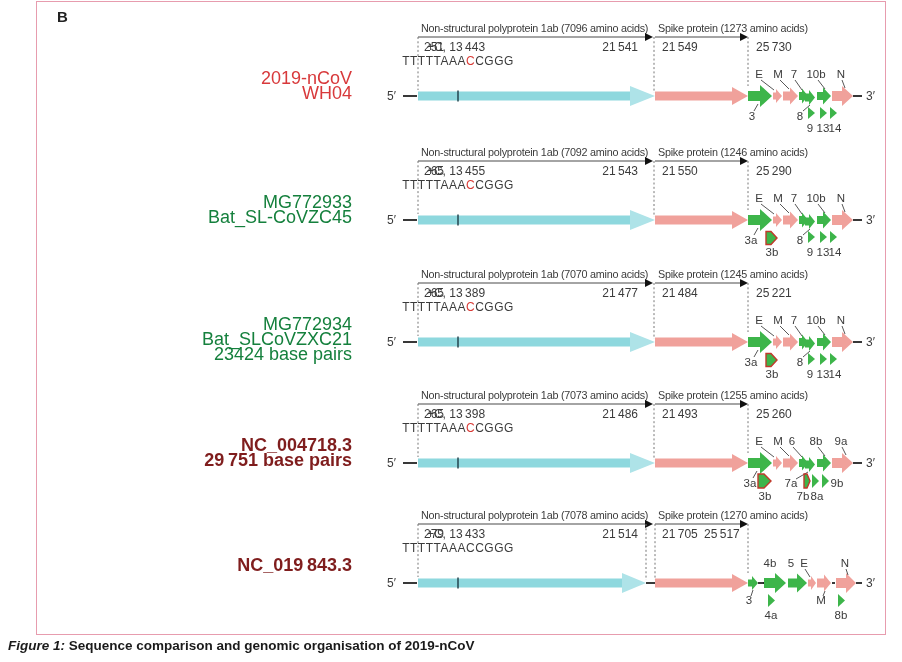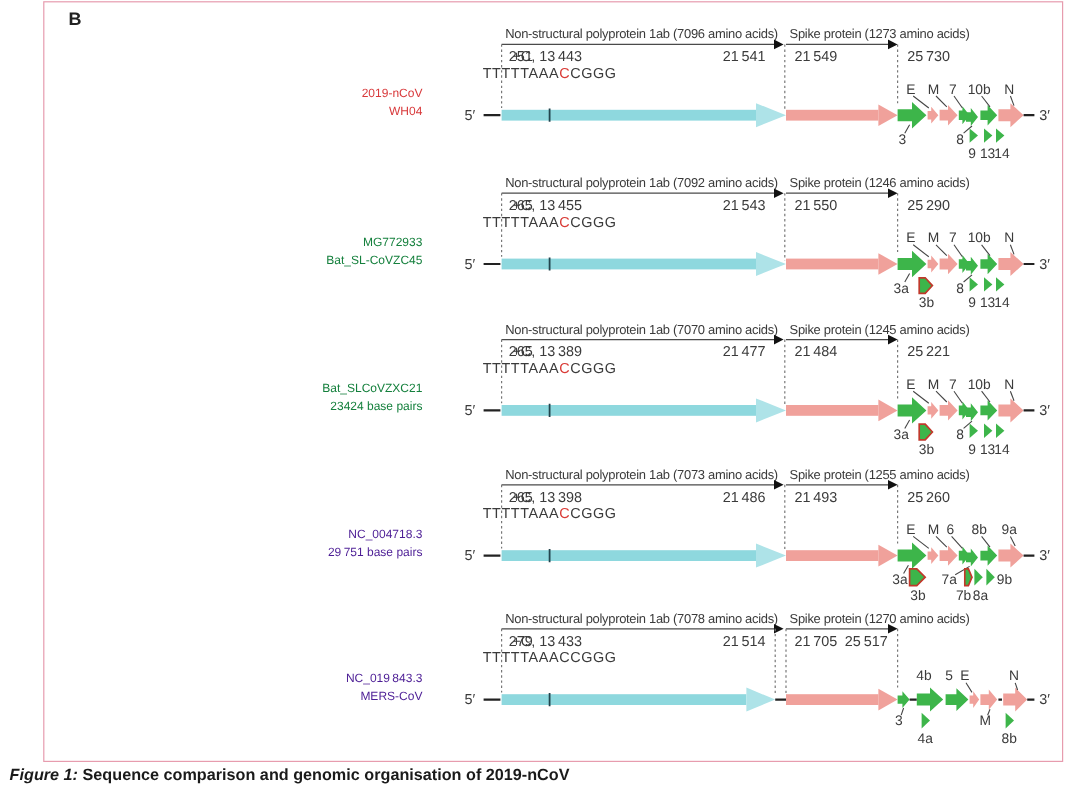--- a/index.html
+++ b/index.html
@@ -2,24 +2,24 @@
 <html><head>
 <meta charset="utf-8">
 <style>
   html,body{margin:0;padding:0;background:#fff;}
   #fig{position:relative;width:902px;height:662px;background:#fff;overflow:hidden;
        font-family:"Liberation Sans",sans-serif;}
   #panel-border{position:absolute;left:36px;top:1px;width:850px;height:634px;
        border:1.5px solid #e79cae;box-sizing:border-box;}
   #panel-label{position:absolute;left:57px;top:8px;font-size:15px;font-weight:bold;color:#222;}
   .namecol{position:absolute;left:10px;width:342px;text-align:right;
-       font-size:10px;line-height:15px;}
+       font-size:18px;line-height:15px;}
   .nm-red{color:#d8393b;}
   .nm-dark{color:#15803d;}
-  .nm-green{color:#4c1d95;}
+  .nm-green{color:#7f1d1d;font-weight:bold;}
   .row-svg{position:absolute;left:0;width:902px;height:124px;}
   #caption{position:absolute;left:8px;top:638px;font-size:13.5px;font-weight:bold;color:#1a1a1a;}
   #caption .fig-prefix{font-style:italic;margin-top:20px;}
   text{font-family:"Liberation Sans",sans-serif;}
   .sec{font-size:10.8px;letter-spacing:-0.25px;fill:#3b3b3b;}
   .num{font-size:12px;fill:#3b3b3b;}
   .seq{font-size:12px;letter-spacing:0.5px;fill:#3b3b3b;}
   .redC{fill:#d93a35;}
   .gl{font-size:11.5px;fill:#3b3b3b;}
   .brk{stroke:#4a4a4a;stroke-width:1.1;}
@@ -153,20 +153,21 @@
     <polygon class="g" points="820,87 827,93 820,99"></polygon>
     <polygon class="g" points="830,87 837,93 830,99"></polygon>
     <text class="gl" x="810" y="112" text-anchor="middle">9</text>
     <text class="gl" x="823" y="112" text-anchor="middle">13</text>
     <text class="gl" x="835" y="112" text-anchor="middle">14</text>
     <line class="endln" x1="853" y1="76" x2="862" y2="76"></line>
     <text class="num" x="866" y="80">3′</text>
   </svg>
 
   <div class="namecol nm-dark" style="top:317px">
+    <div>MG772934</div>
     <div>Bat_SLCoVZXC21</div>
     <div>23424 base pairs</div>
   </div>
   <svg class="row-svg" style="top:266px" viewBox="0 0 902 124">
     <text class="sec" x="421" y="12">Non-structural polyprotein 1ab (7070 amino acids)</text>
     <line class="brk" x1="418" y1="17" x2="645" y2="17"></line>
     <polygon class="brkhead" points="645,13 653,17 645,21"></polygon>
     <text class="sec" x="658" y="12">Spike protein (1245 amino acids)</text>
     <line class="brk" x1="655" y1="17" x2="740" y2="17"></line>
     <polygon class="brkhead" points="740,13 748,17 740,21"></polygon>
@@ -274,21 +275,20 @@
     <polygon class="g" points="812,87 819,94 812,101"></polygon>
     <text class="gl" x="817" y="113" text-anchor="middle">8a</text>
     <polygon class="g" points="822,87 829,94 822,101"></polygon>
     <text class="gl" x="837" y="100" text-anchor="middle">9b</text>
     <line class="endln" x1="853" y1="76" x2="862" y2="76"></line>
     <text class="num" x="866" y="80">3′</text>
   </svg>
 
   <div class="namecol nm-green" style="top:558px">
     <div>NC_019 843.3</div>
-    <div>MERS-CoV</div>
   </div>
   <svg class="row-svg" style="top:507px" viewBox="0 0 902 124">
     <text class="sec" x="421" y="12">Non-structural polyprotein 1ab (7078 amino acids)</text>
     <line class="brk" x1="418" y1="17" x2="645" y2="17"></line>
     <polygon class="brkhead" points="645,13 653,17 645,21"></polygon>
     <text class="sec" x="658" y="12">Spike protein (1270 amino acids)</text>
     <line class="brk" x1="655" y1="17" x2="740" y2="17"></line>
     <polygon class="brkhead" points="740,13 748,17 740,21"></polygon>
     <line class="dsh" x1="418" y1="17" x2="418" y2="70"></line>
     <line class="dsh" x1="646" y1="17" x2="646" y2="73"></line>

